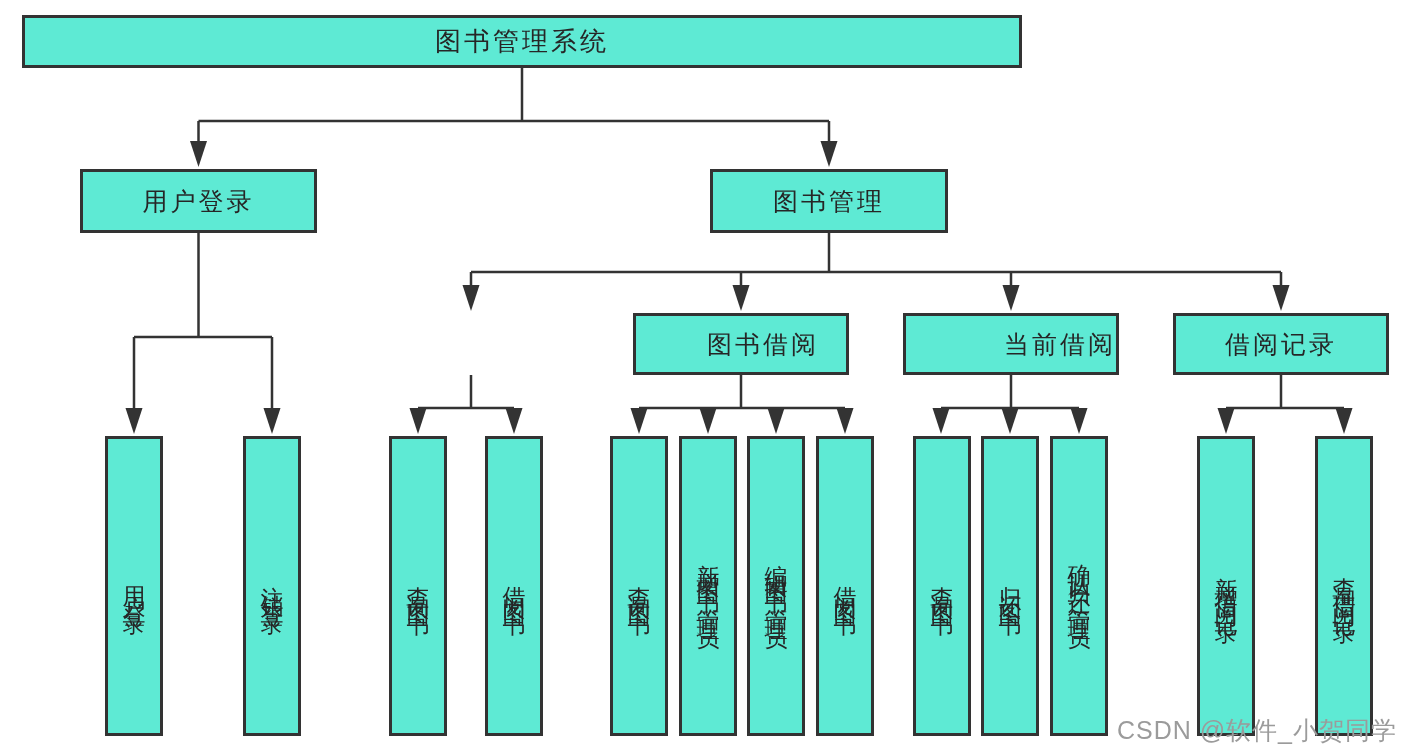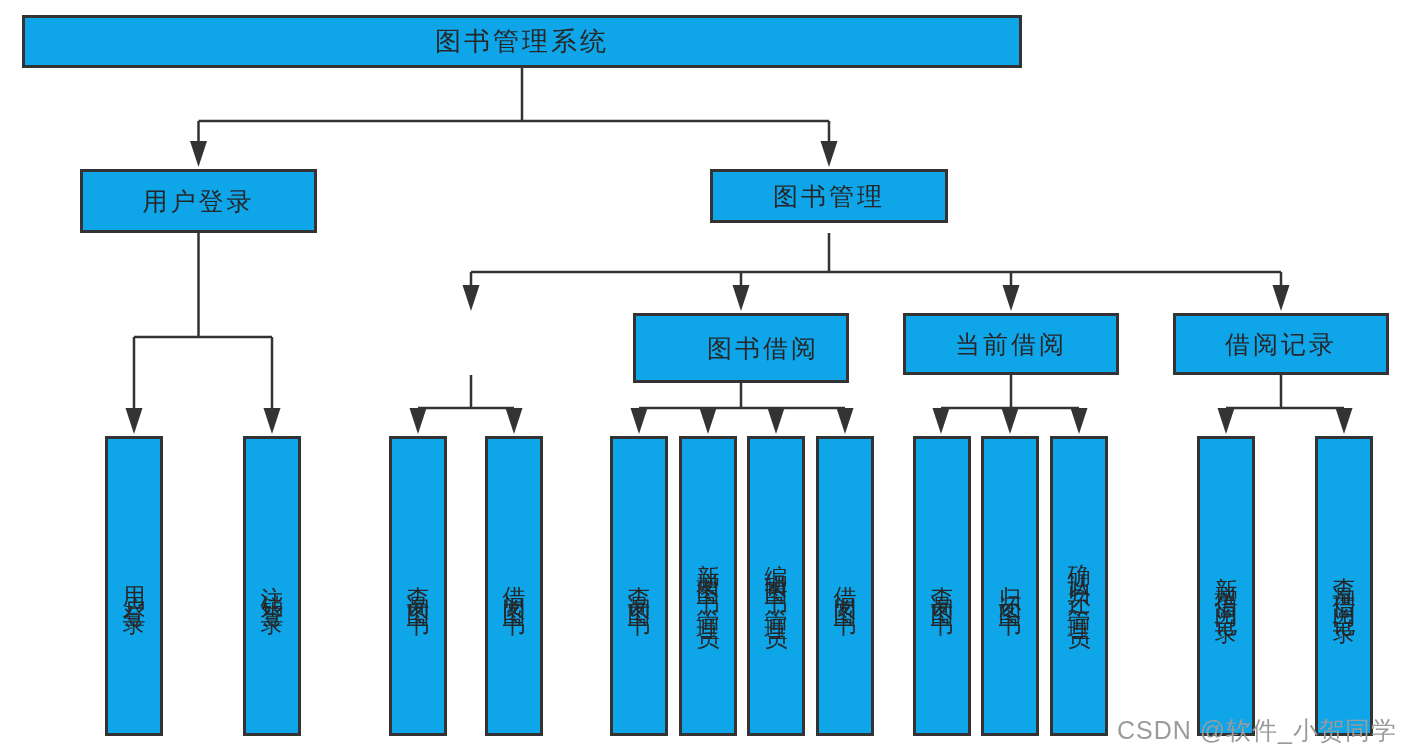--- a/index.html
+++ b/index.html
@@ -8,21 +8,21 @@
     background:var(--background,#ffffff);
     font-family:"Liberation Sans","DejaVu Sans",sans-serif;
     color:var(--text,#262626);
     overflow:hidden;
   }
   svg.wires { position:absolute; left:0; top:0; width:1405px; height:747px; z-index:0; }
   .wires path { stroke:var(--line,#333333); stroke-width:2.5; fill:none; }
   .wires polygon { fill:var(--line,#333333); stroke:none; }
   .box {
     position:absolute; box-sizing:border-box; z-index:1;
-    border:3px solid var(--border,#333333); background:#0ea5e9;
+    border:3px solid var(--border,#333333); background:#5eead4;
     display:flex; align-items:center; justify-content:center;
   }
   .box.h span { font-size:25px; letter-spacing:3px; white-space:nowrap; }
   .box.rootbox span { font-size:26px; }
   .box.v { top:436px; width:58px; height:300px; }
   .box.v span {
     writing-mode:vertical-rl; text-orientation:mixed;
     font-size:23px; letter-spacing:9px; line-height:1; white-space:nowrap;
   }
   .watermark {
@@ -74,28 +74,28 @@
     </g>
   </svg>
 
   <div class="box h rootbox" style="left:22px; top:15px; width:1000px; height:53px;">
     <span>图书管理系统</span>
   </div>
 
   <div class="box h" style="left:80px; top:169px; width:237px; height:64px;">
     <span>用户登录</span>
   </div>
-  <div class="box h" style="left:710px; top:169px; width:238px; height:54px;">
+  <div class="box h" style="left:710px; top:169px; width:238px; height:64px;">
     <span>图书管理</span>
   </div>
 
-  <div class="box h" style="left:633px; top:313px; width:216px; height:70px;padding-left:44px;">
+  <div class="box h" style="left:633px; top:313px; width:216px; height:62px;padding-left:44px;">
     <span>图书借阅</span>
   </div>
-  <div class="box h" style="left:903px; top:313px; width:216px; height:62px;">
+  <div class="box h" style="left:903px; top:313px; width:216px; height:62px;justify-content:flex-end;">
     <span>当前借阅</span>
   </div>
   <div class="box h" style="left:1173px; top:313px; width:216px; height:62px;">
     <span>借阅记录</span>
   </div>
 
   <div class="box v" style="left:105px;">
     <span>用户登录</span>
   </div>
   <div class="box v" style="left:243px;">

